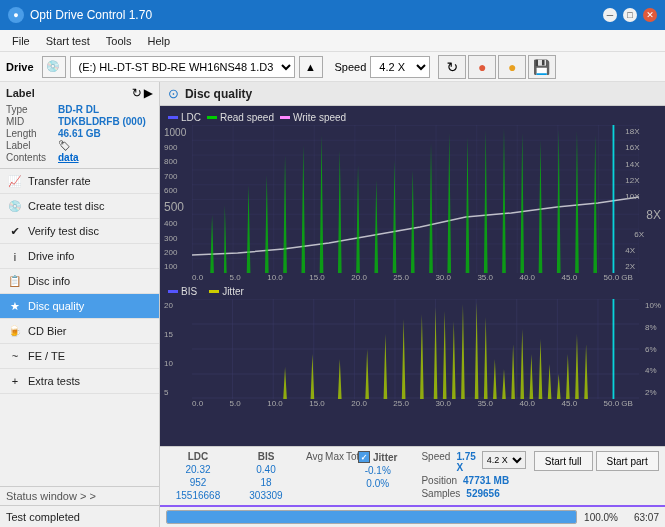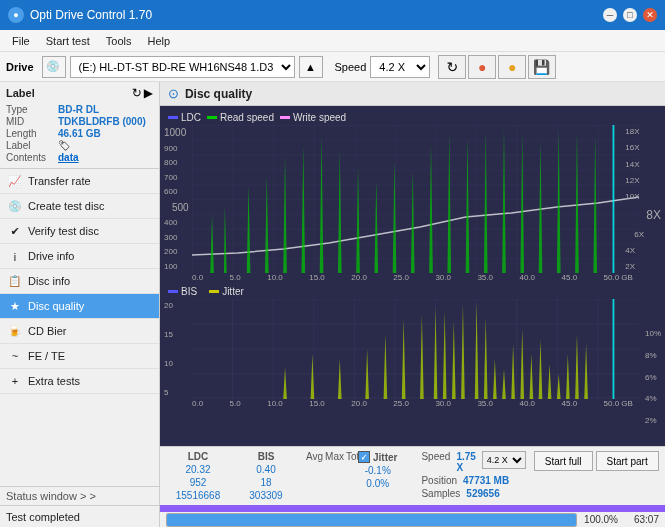--- a/index.html
+++ b/index.html
@@ -285,21 +285,21 @@
 
           <line x1="462" y1="0" x2="462" y2="148" stroke="#00ffff" stroke-width="2" opacity="0.8"></line>
         </svg>
 
         <div style="position:absolute;left:0;top:0;height:100%;display:flex;flex-direction:column;justify-content:space-between;padding:2px 0;">
           <span style="font-size:10px;color:#aaa;">1000</span>
           <span style="font-size:8px;color:#aaa;">900</span>
           <span style="font-size:8px;color:#aaa;">800</span>
           <span style="font-size:8px;color:#aaa;">700</span>
           <span style="font-size:8px;color:#aaa;">600</span>
-          <span style="font-size:10px;color:#aaa;margin-left:8px;">500</span>
+          <span style="font-size:12px;color:#aaa;">500</span>
           <span style="font-size:8px;color:#aaa;">400</span>
           <span style="font-size:8px;color:#aaa;">300</span>
           <span style="font-size:8px;color:#aaa;">200</span>
           <span style="font-size:8px;color:#aaa;">100</span>
         </div>
 
         <div style="position:absolute;right:0;top:0;height:100%;display:flex;flex-direction:column;justify-content:space-between;padding:2px 0;">
           <span style="font-size:8px;color:#aaa;">18X</span>
           <span style="font-size:8px;color:#aaa;">16X</span>
           <span style="font-size:8px;color:#aaa;">14X</span>
@@ -388,21 +388,21 @@
           <line x1="462" y1="0" x2="462" y2="100" stroke="#00ffff" stroke-width="2" opacity="0.8"></line>
         </svg>
 
         <div style="position:absolute;left:0;top:0;height:100%;display:flex;flex-direction:column;justify-content:space-between;padding:2px 0;">
           <span style="font-size:8px;color:#aaa;">20</span>
           <span style="font-size:8px;color:#aaa;">15</span>
           <span style="font-size:8px;color:#aaa;">10</span>
           <span style="font-size:8px;color:#aaa;">5</span>
         </div>
 
-        <div style="position:absolute;right:0;top:0;height:100%;display:flex;flex-direction:column;justify-content:space-between;padding:2px 0;margin-top:28px;">
+        <div style="position:absolute;right:0;top:0;height:100%;display:flex;flex-direction:column;justify-content:space-between;padding:2px 0;">
           <span style="font-size:8px;color:#aaa;">10%</span>
           <span style="font-size:8px;color:#aaa;">8%</span>
           <span style="font-size:8px;color:#aaa;">6%</span>
           <span style="font-size:8px;color:#aaa;">4%</span>
           <span style="font-size:8px;color:#aaa;">2%</span>
         </div>
       </div>
 
       <div style="display:flex;justify-content:space-between;padding:0 28px 0 28px;background:#2a2a4a;">
         <span style="font-size:8px;color:#aaa;">0.0</span>
@@ -471,21 +471,21 @@
           <span class="speed-stat-val">529656</span>
         </div>
       </div>
 
       <div class="action-buttons">
         <button class="action-btn">Start full</button>
         <button class="action-btn">Start part</button>
       </div>
     </div>
 
-    <div style="height:22px;background:#f0f0f0;border-top:7px solid #8b5cf6;display:flex;align-items:center;padding:1px 6px;gap:6px;">
+    <div style="height:22px;background:#f0f0f0;border-top:2px solid #8b5cf6;display:flex;align-items:center;padding:1px 6px;gap:6px;">
       <div class="progress-container">
         <div class="progress-bar" style="width:100%;"></div>
       </div>
       <span class="progress-text">100.0%</span>
       <span class="progress-text">63:07</span>
     </div>
 
   </div>
 </div>
 

